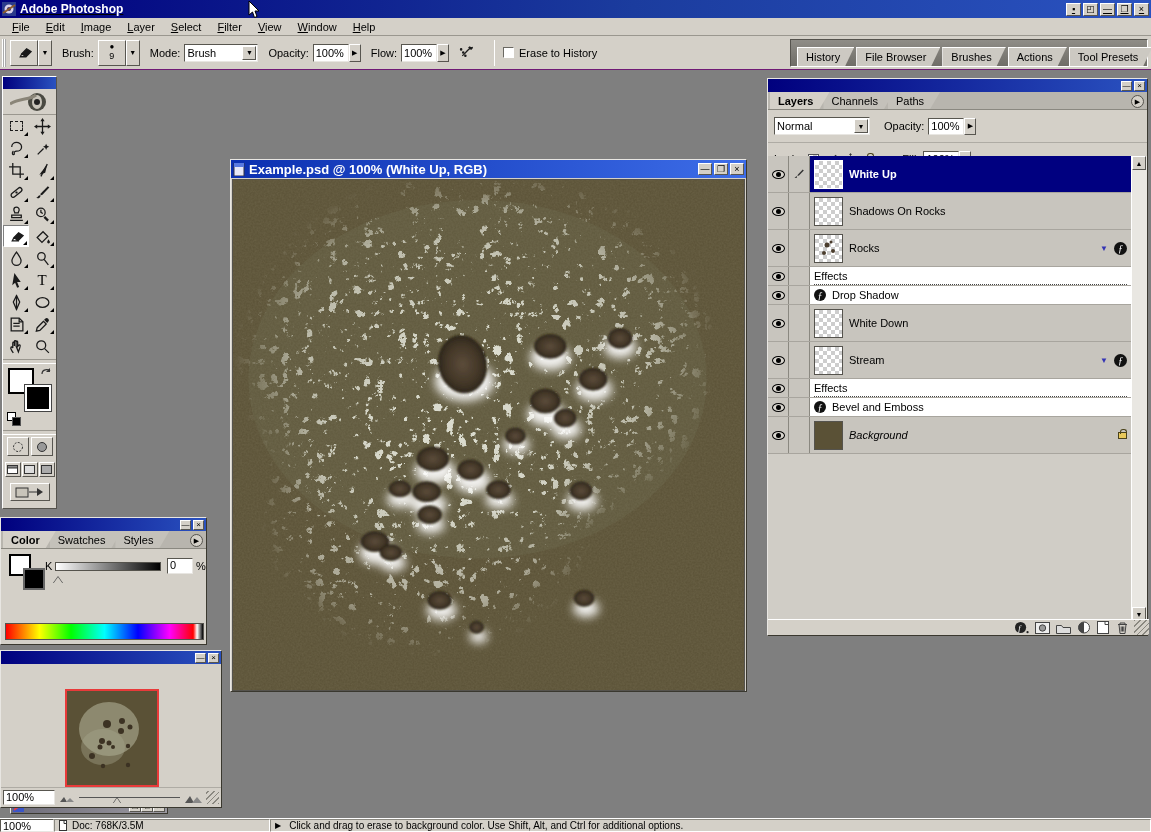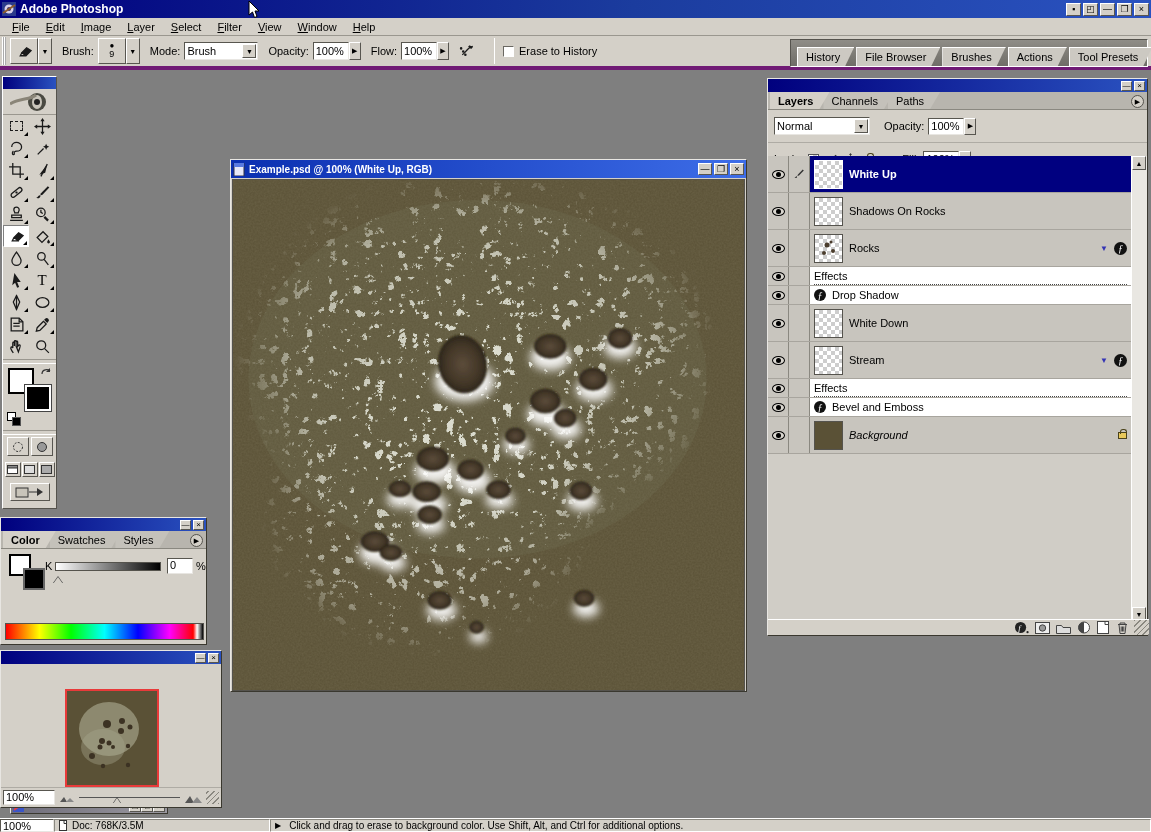--- a/index.html
+++ b/index.html
@@ -8,47 +8,47 @@
   .abs { position:absolute; }
   
   .raised { background:#d4d0c8; border:1px solid; border-color:#ffffff #585650 #585650 #ffffff; }
   .sunken { background:#fff; border:1px solid; border-color:#6a6862 #ffffff #ffffff #6a6862; }
   .field { background:#fff; border:1px solid; border-color:#58564f #e8e6e2 #e8e6e2 #58564f; font-family:"Liberation Sans",sans-serif; font-size:11px; padding:0 2px; }
   .winbtn { width:15px; height:13px; display:flex; align-items:center; justify-content:center; font-size:9px; line-height:1; color:#000; }
   .palbtn { width:11px; height:10px; display:flex; align-items:center; justify-content:center; font-size:8px; line-height:1; }
   .dd-arrow { width:14px; display:flex; align-items:center; justify-content:center; font-size:7px; color:#000; }
   .grip { background:repeating-linear-gradient(315deg,#8a8880 0 1px,#d4d0c8 1px 4px); }
   
-  #titlebar { left:0; top:0; width:1151px; height:18px; background:linear-gradient(90deg,#00007e 0%,#1b3c9e 55%,#2a52c0 100%); display:flex; align-items:center; padding:0 2px; }
+  #titlebar { left:0; top:0; width:1151px; height:18px; background:linear-gradient(90deg,#00007e 0%,#1b3c9e 55%,#2a52c0 100%); display:flex; align-items:center; padding:0 2px;text-decoration:underline; }
   #titlebar .title { color:#fff; font-weight:bold; font-size:12px; margin-left:4px; flex:1; }
   #titlebar .tb-btns { display:flex; gap:2px; }
   #menubar { left:0; top:18px; width:1151px; height:18px; background:#d4d0c8; border-bottom:1px solid #9a978f; display:flex; align-items:center; padding-left:4px; }
   .menu-item { padding:2px 8px; }
   .menu-item::first-letter { text-decoration: underline; }
-  #optionsbar { left:0; top:36px; width:1151px; height:34px; background:#d4d0c8; border-bottom:4px solid #701a75; display:flex; align-items:center; }
+  #optionsbar { left:0; top:36px; width:1151px; height:34px; background:#d4d0c8; border-bottom:1px solid #701a75; display:flex; align-items:center; }
   .ob-grip { width:4px; height:28px; margin:0 4px 0 2px; border-left:2px ridge #fff; border-right:2px ridge #fff; }
   .ob-sep { width:1px; height:26px; background:#8a8880; border-right:1px solid #fff; margin:0 8px; }
   .ob-label { margin:0 4px 0 10px; }
   
   #palette-well { position:absolute; right:3px; top:39px; width:358px; height:28px; background:linear-gradient(#8f8d87,#6f6d67); border:1px solid; border-color:#55534d #fff #fff #55534d; display:flex; align-items:flex-end; padding:3px 4px 0 6px;margin-left:16px; }
   .well-tab { height:19px; padding:3px 14px 0 8px; margin-right:2px; background:#ccc9c2; clip-path:polygon(0 0,100% 0,calc(100% - 9px) 100%,0 100%); border-top:1px solid #fff; border-left:1px solid #fff; font-size:11px; white-space:nowrap; }
   
   #toolbox { left:2px; top:76px; width:55px; height:433px; background:#d4d0c8; border:1px solid; border-color:#fff #55534d #55534d #fff; }
   #toolbox .tstrip { height:12px; background:linear-gradient(90deg,#00007e,#2a52c0); }
   #toolbox .logo { height:26px; display:flex; align-items:center; justify-content:center; border-bottom:1px solid #9a978f; }
   .tool-grid { display:grid; grid-template-columns:26px 26px; }
   .tool { width:26px; height:22px; display:flex; align-items:center; justify-content:center; position:relative; background:#d4d0c8; }
   .tool.fly::after { content:''; position:absolute; right:1px; bottom:1px; border-left:4px solid transparent; border-bottom:4px solid #000; }
   .tool.selected { background:#fff; border:1px solid; border-color:#808080 #fff #fff #808080; }
   .tbx-sep { height:5px; border-top:1px solid #9a978f; border-bottom:1px solid #fff; margin:2px 0; }
   .modebtn { width:22px; height:19px; display:flex; align-items:center; justify-content:center; }
   
   #docwin { left:230px; top:159px; width:517px; height:533px; background:#d4d0c8; border:1px solid; border-color:#e8e6e2 #3a382f #3a382f #e8e6e2; }
   #docwin .dtitle { height:18px; background:linear-gradient(90deg,#0b2fb0,#3d6de8); display:flex; align-items:center; padding:0 2px; }
-  #docwin .dtitle .dtext { color:#fff; font-weight:bold; font-size:10px; margin-left:3px; flex:1; white-space:nowrap; overflow:hidden; }
+  #docwin .dtitle .dtext { color:#fff; font-weight:bold; font-size:13px; margin-left:3px; flex:1; white-space:nowrap; overflow:hidden; }
   #canvas-frame { position:absolute; left:1px; top:19px; width:513px; height:512px; border:1px solid #55534d; background:#5a5136; }
   
   .palette { background:#d4d0c8; border:1px solid; border-color:#e8e6e2 #3a382f #3a382f #e8e6e2; }
   .pstrip { height:13px; background:linear-gradient(90deg,#00007e,#2a52c0); display:flex; align-items:center; justify-content:flex-end; gap:2px; padding:0 2px; }
   .ptabs { height:18px; display:flex; align-items:flex-end; background:#b8b5ae; border-bottom:1px solid #8a8880; padding-left:2px; position:relative; }
   .ptab { height:17px; padding:3px 16px 0 8px; margin-right:-6px; clip-path:polygon(0 0,100% 0,calc(100% - 10px) 100%,0 100%); background:#c4c1ba; font-size:11px; white-space:nowrap; }
   .ptab.active { background:#d4d0c8; font-weight:bold; z-index:2; }
   .pmenu { position:absolute; right:3px; top:3px; width:13px; height:13px; border-radius:50%; background:#d4d0c8; border:1px solid #55534d; display:flex; align-items:center; justify-content:center; font-size:7px; }
   
   #layers-pal { left:767px; top:78px; width:381px; height:558px; }

